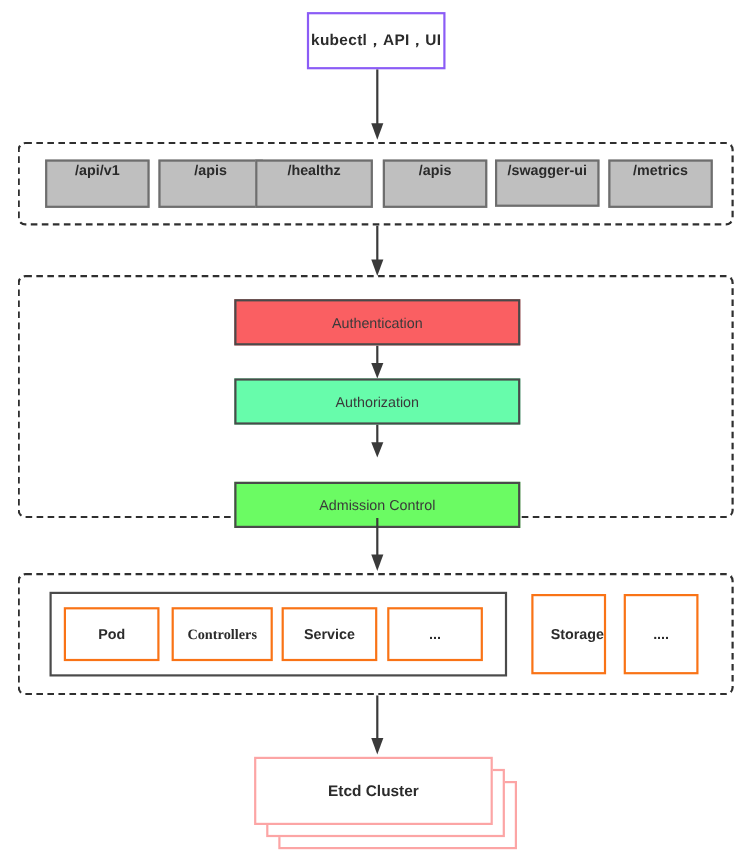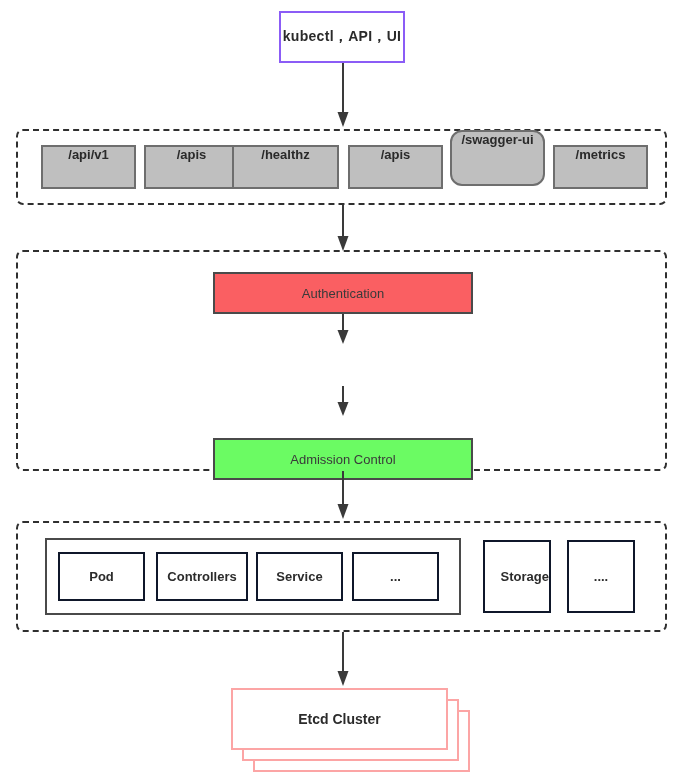--- a/index.html
+++ b/index.html
@@ -53,21 +53,21 @@
   .stage-band {
     border: 2px solid #4a4a4a;
     display: flex;
     align-items: center;
     justify-content: center;
     font-size: 13px;
     color: #3a3a3a;
   }
 
   .res-chip {
-    border: 2px solid #0f172a;
+    border: 2px solid #f97316;
     background: #ffffff;
     display: flex;
     align-items: center;
     justify-content: center;
     font-weight: bold;
     font-size: 13px;
     color: #2b2b2b;
   }
 
   .res-wrap {
@@ -123,21 +123,21 @@
   </div>
   <div class="abs gray-chip" style="left:144px; top:145px; width:95px; height:44px;">
     <span>/apis</span>
   </div>
   <div class="abs gray-chip" style="left:232px; top:145px; width:107px; height:44px;">
     <span>/healthz</span>
   </div>
   <div class="abs gray-chip" style="left:348px; top:145px; width:95px; height:44px;">
     <span>/apis</span>
   </div>
-  <div class="abs gray-chip" style="left:450px; top:130px; width:95px; height:56px;border-radius:12px;">
+  <div class="abs gray-chip" style="left:450px; top:145px; width:95px; height:43px;">
     <span>/swagger-ui</span>
   </div>
   <div class="abs gray-chip" style="left:553px; top:145px; width:95px; height:44px;">
     <span>/metrics</span>
   </div>
 
   <svg class="conn" style="left:330px; top:205px;" width="26" height="48" viewBox="0 0 26 48">
     <line x1="13" y1="0" x2="13" y2="34" stroke="#3a3a3a" stroke-width="2"></line>
     <polygon points="13,46 7.5,31 18.5,31" fill="#3a3a3a"></polygon>
   </svg>
@@ -146,20 +146,23 @@
 
   <div class="abs stage-band" style="left:213px; top:272px; width:260px; height:42px; background:#fa5f62;">
     <span>Authentication</span>
   </div>
 
   <svg class="conn" style="left:330px; top:314px;" width="26" height="32" viewBox="0 0 26 32">
     <line x1="13" y1="0" x2="13" y2="19" stroke="#3a3a3a" stroke-width="2"></line>
     <polygon points="13,30 7.5,16 18.5,16" fill="#3a3a3a"></polygon>
   </svg>
 
+  <div class="abs stage-band" style="left:213px; top:344px; width:260px; height:42px; background:#67fcab;">
+    <span>Authorization</span>
+  </div>
 
   <svg class="conn" style="left:330px; top:386px;" width="26" height="32" viewBox="0 0 26 32">
     <line x1="13" y1="0" x2="13" y2="19" stroke="#3a3a3a" stroke-width="2"></line>
     <polygon points="13,30 7.5,16 18.5,16" fill="#3a3a3a"></polygon>
   </svg>
 
   <div class="abs stage-band" style="left:213px; top:438px; width:260px; height:42px; background:#6bfb63;">
     <span>Admission Control</span>
   </div>
 
@@ -168,21 +171,21 @@
     <polygon points="13,48 7.5,33 18.5,33" fill="#3a3a3a"></polygon>
   </svg>
 
   <div class="abs dashed-zone" style="left:16px; top:521px; width:651px; height:111px;"></div>
 
   <div class="abs res-wrap" style="left:45px; top:538px; width:416px; height:77px;"></div>
 
   <div class="abs res-chip" style="left:58px; top:552px; width:87px; height:49px;">
     <span>Pod</span>
   </div>
-  <div class="abs res-chip" style="left:156px; top:552px; width:92px; height:49px;">
+  <div class="abs res-chip" style="left:156px; top:552px; width:92px; height:49px;font-family:Liberation Serif, serif;">
     <span>Controllers</span>
   </div>
   <div class="abs res-chip" style="left:256px; top:552px; width:87px; height:49px;">
     <span>Service</span>
   </div>
   <div class="abs res-chip" style="left:352px; top:552px; width:87px; height:49px;">
     <span>...</span>
   </div>
 
   <div class="abs res-chip" style="left:483px; top:540px; width:68px; height:73px;justify-content:flex-end;">

